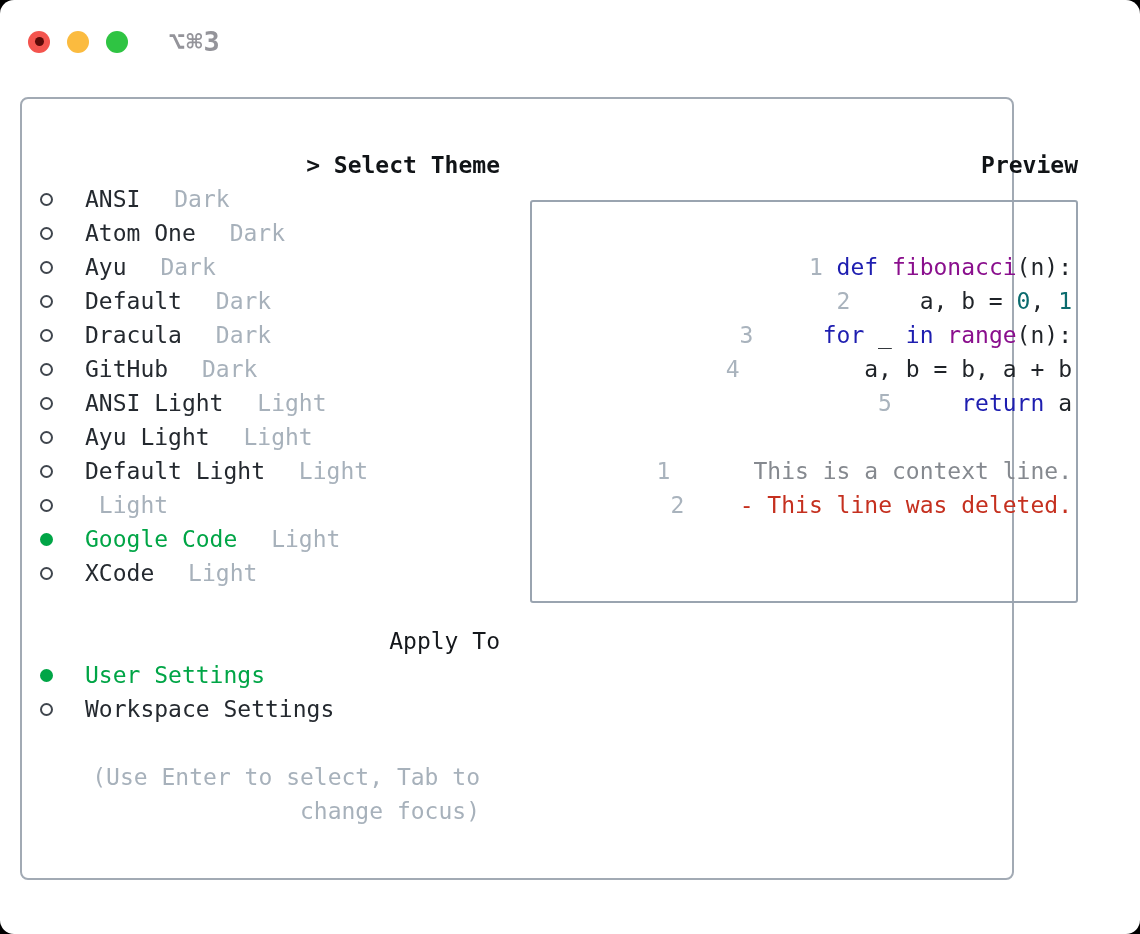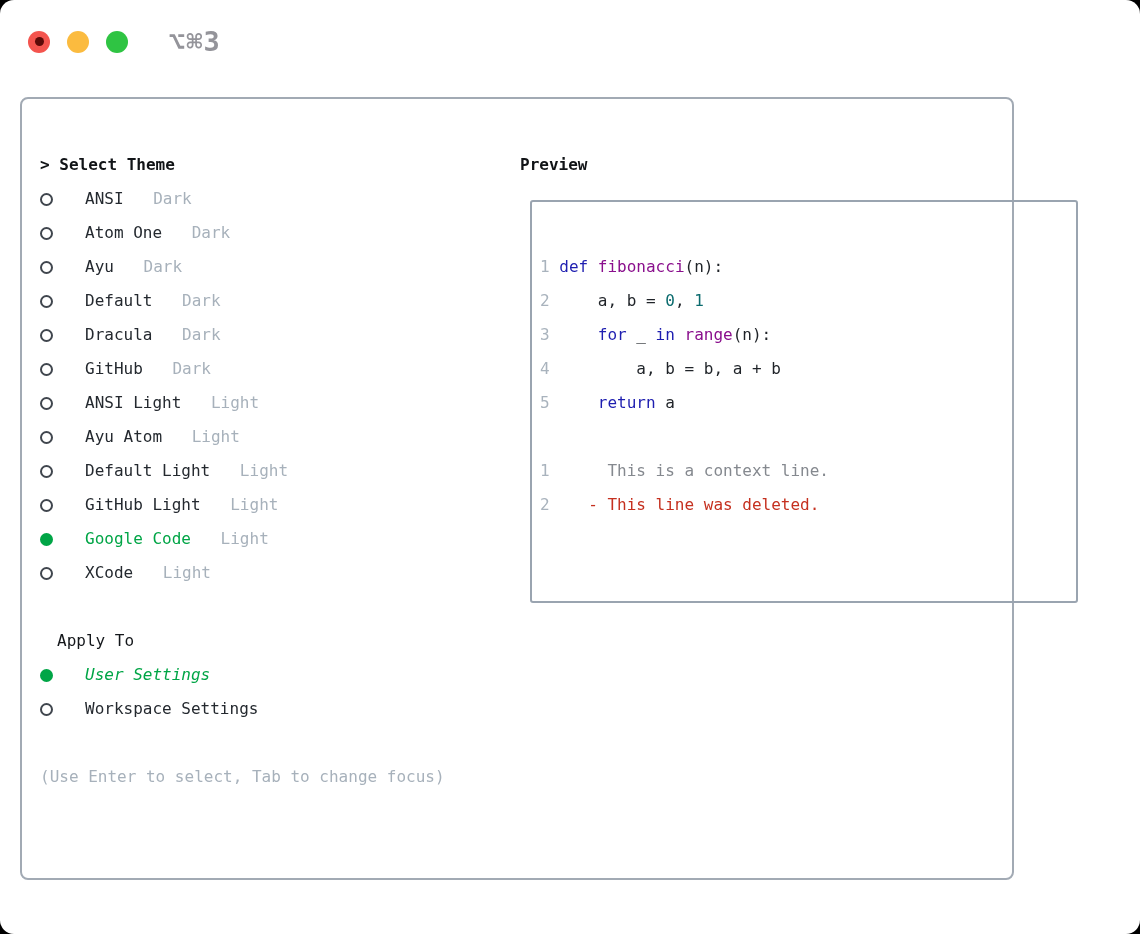--- a/index.html
+++ b/index.html
@@ -41,40 +41,40 @@
 
   
   .main-box {
     position: absolute; left: 20px; top: 97px;
     width: 994px; height: 783px;
     border: 2px solid var(--panel-border);
     border-radius: 8px;
     background: #fff;
     display: flex;
     padding: 49px 0 0 18px;
-    font-size: 16px; line-height: 34px;
+    font-size: 23px; line-height: 34px; text-align: right;
   }
   .left-col  { width: 460px; flex: none; }
   .right-col { flex: 1; margin-left: 20px; }
 
   .row { display: flex; align-items: center; height: 34px; white-space: pre; gap: 20px; }
   .radio {
     width: 13px; height: 13px; flex: none;
     border: 2px solid var(--radio-ring);
     border-radius: 50%;
     margin-right: 12px;
   }
   .radio.selected { background: var(--green); border-color: var(--green); }
 
   .list-header { font-weight: bold; color: #111417; white-space: pre; height: 34px; }
   .theme-name   { color: var(--text); }
   .theme-name.selected { color: var(--green); }
   .theme-variant { color: var(--muted); }
   .opt-label { color: var(--text); }
-  .opt-label.selected { color: var(--green); font-style: italic; }
+  .opt-label.selected { color: var(--green); }
 
   .apply-header { margin-top: 34px; margin-left: 17px; color: #14171b; height: 34px; white-space: pre; }
   .help {
     margin-top: 34px;
     color: var(--muted);
     white-space: normal;
     width: 440px;
   }
 
   
@@ -118,23 +118,23 @@
       <div class="list-header"><span>&gt; </span><span>Select Theme</span></div>
 
       <div id="theme-list">
           <div class="row"><span class="radio"></span><span class="theme-name">ANSI</span><span class="theme-variant"> Dark</span></div>
           <div class="row"><span class="radio"></span><span class="theme-name">Atom One</span><span class="theme-variant"> Dark</span></div>
           <div class="row"><span class="radio"></span><span class="theme-name">Ayu</span><span class="theme-variant"> Dark</span></div>
           <div class="row"><span class="radio"></span><span class="theme-name">Default</span><span class="theme-variant"> Dark</span></div>
           <div class="row"><span class="radio"></span><span class="theme-name">Dracula</span><span class="theme-variant"> Dark</span></div>
           <div class="row"><span class="radio"></span><span class="theme-name">GitHub</span><span class="theme-variant"> Dark</span></div>
           <div class="row"><span class="radio"></span><span class="theme-name">ANSI Light</span><span class="theme-variant"> Light</span></div>
-          <div class="row"><span class="radio"></span><span class="theme-name">Ayu Atom</span><span class="theme-variant"> Light</span></div>
+          <div class="row"><span class="radio"></span><span class="theme-name">Ayu Light</span><span class="theme-variant"> Light</span></div>
           <div class="row"><span class="radio"></span><span class="theme-name">Default Light</span><span class="theme-variant"> Light</span></div>
-          <div class="row"><span class="radio"></span><span class="theme-name">GitHub Light</span><span class="theme-variant"> Light</span></div>
+          <div class="row"><span class="radio"></span><span class="theme-variant"> Light</span></div>
           <div class="row"><span class="radio selected"></span><span class="theme-name selected">Google Code</span><span class="theme-variant"> Light</span></div>
           <div class="row"><span class="radio"></span><span class="theme-name">XCode</span><span class="theme-variant"> Light</span></div>
         </div>
 
       <div class="apply-header">Apply To</div>
 
       <div id="apply-list">
           <div class="row"><span class="radio selected"></span><span class="opt-label selected">User Settings</span></div>
           <div class="row"><span class="radio"></span><span class="opt-label">Workspace Settings</span></div>
         </div>

